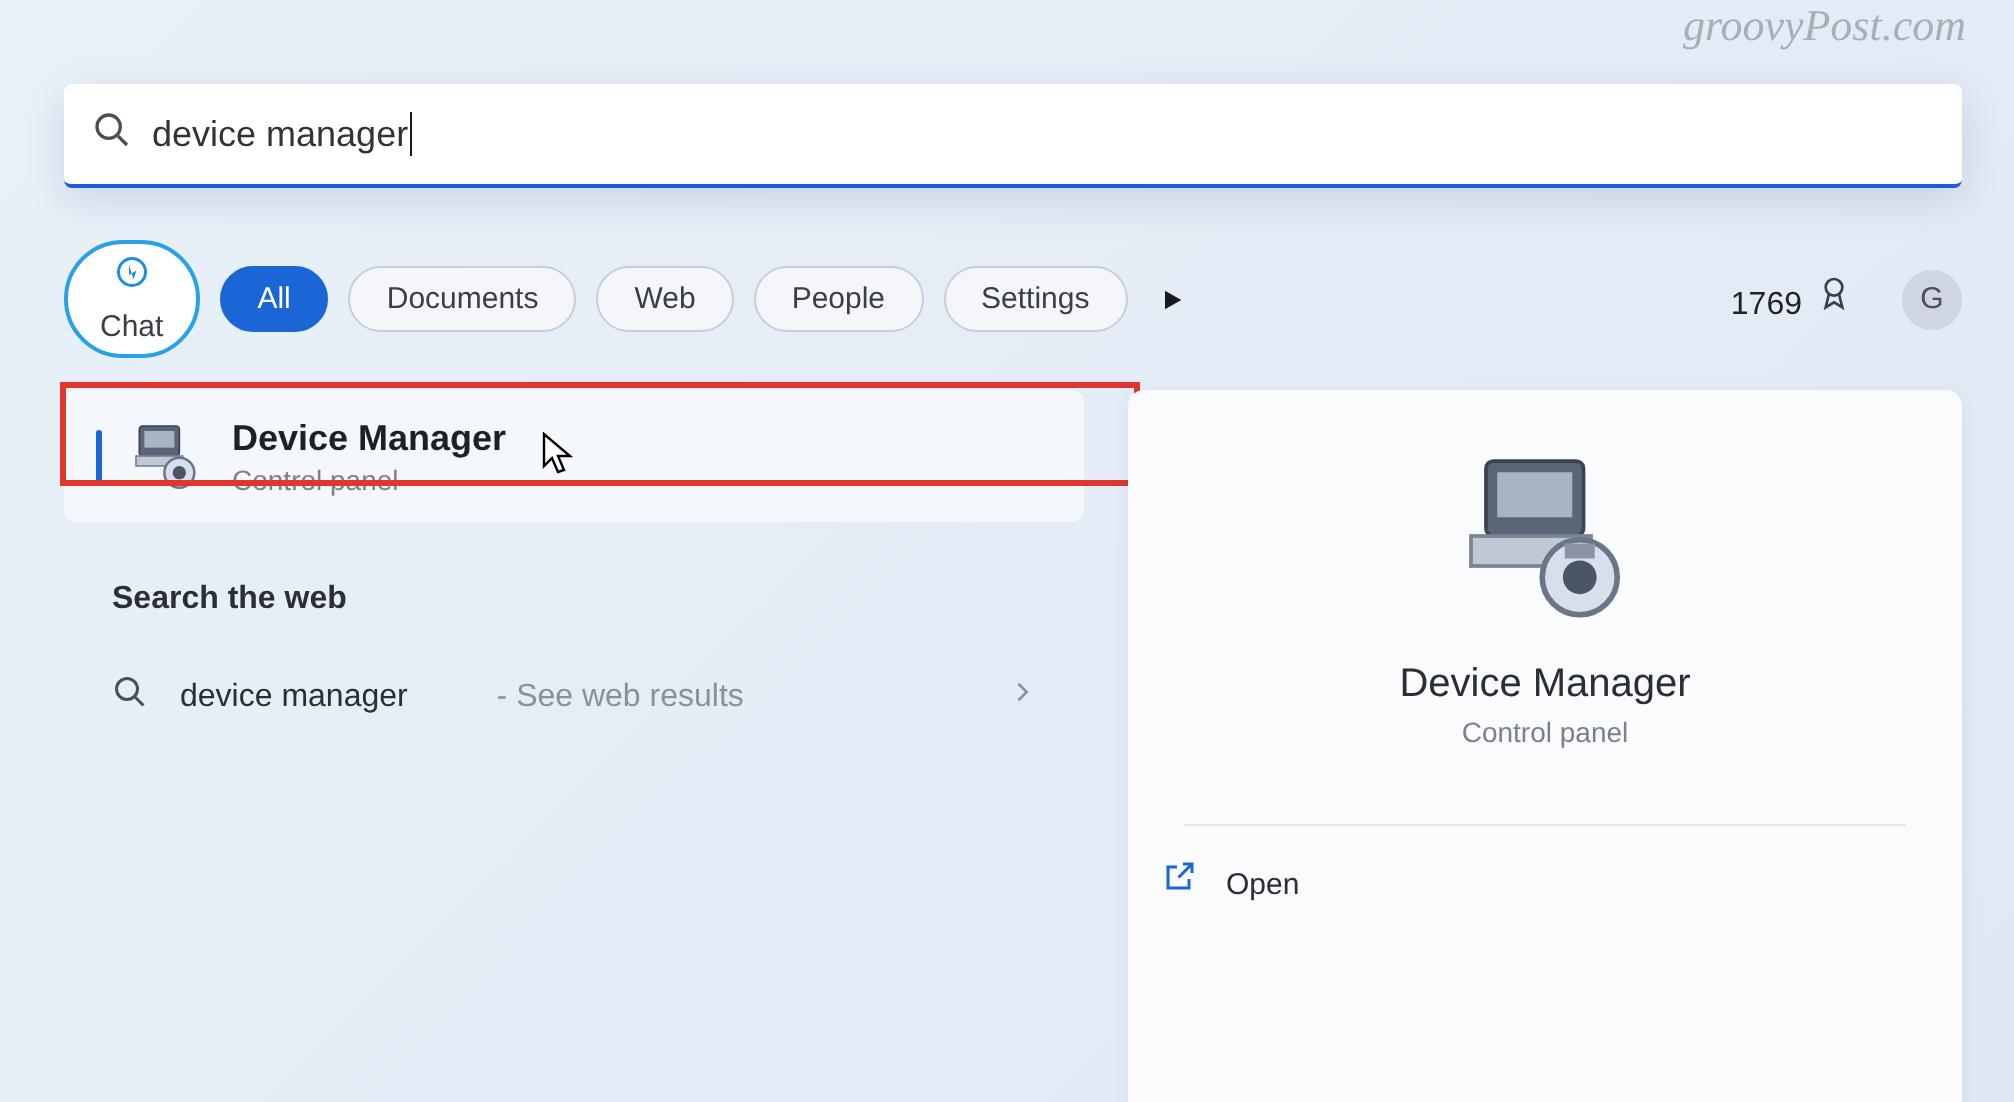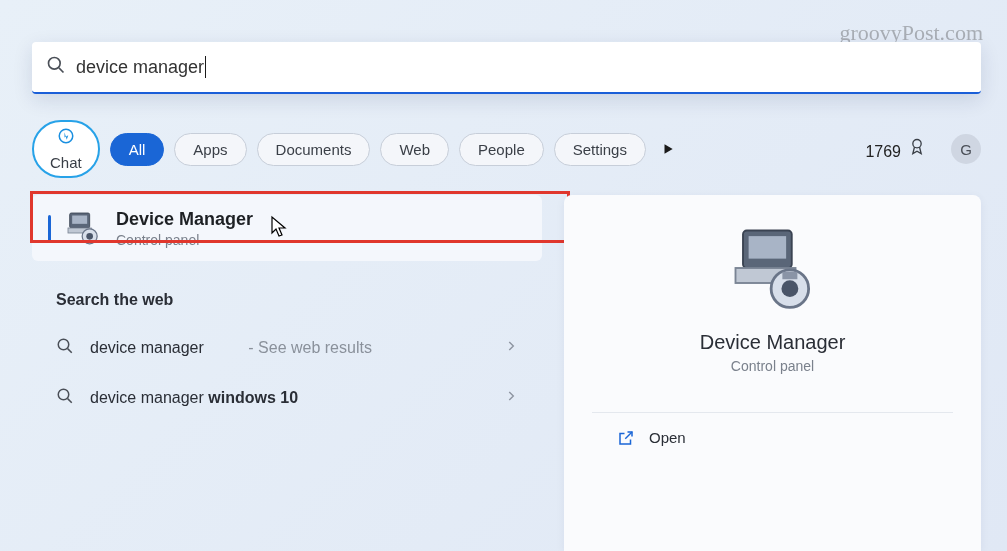--- a/index.html
+++ b/index.html
@@ -1,17 +1,17 @@
 <!DOCTYPE html>
 <html><head>
   <meta charset="utf-8">
   <style>
     * { box-sizing: border-box; margin: 0; padding: 0; font-family: "Segoe UI", -apple-system, sans-serif; }
     body { width: 1007px; height: 551px; background: linear-gradient(135deg, #e8f0f8 0%, #e0e8f5 100%); position: relative; overflow: hidden; }
-    .watermark { position: absolute; top: 20px; right: 24px; font-family: Georgia, serif; font-size: 22px; color: rgba(60,60,60,0.35); }
+    .watermark { position: absolute; top: 0; right: 24px; font-family: Georgia, serif; font-size: 22px; color: rgba(60,60,60,0.35); font-style: italic; }
     .search-bar { position: absolute; top: 42px; left: 32px; right: 26px; height: 52px; background: #fff; border-radius: 4px; display: flex; align-items: center; padding: 0 14px; box-shadow: 0 6px 20px rgba(0,30,80,0.12); border-bottom: 2px solid #1a5fd8; }
     .search-bar .search-icon { flex: 0 0 auto; margin-right: 10px; }
     .search-bar .search-text { font-size: 18px; color: #333; display: flex; align-items: center; }
     .caret { display: inline-block; width: 1px; height: 22px; background: #1a1a1a; margin-left: 1px; }
     .filter-row { position: absolute; top: 120px; left: 32px; right: 26px; display: flex; align-items: center; gap: 10px; }
     .pill { border: 1px solid #c7ced9; background: #f4f6fa; color: #3a3f47; border-radius: 999px; padding: 7px 18px; font-size: 15px; cursor: pointer; flex-direction: column; }
     .pill.chat { border: 2px solid #27a2e8; background: #fff; display: flex; align-items: center; gap: 6px; padding: 5px 16px; }
     .pill.all { background: #1a66d6; border-color: #1a66d6; color: #fff; font-weight: 500; text-align: right; }
     .filter-spacer { flex: 1; }
     .play-icon { width: 24px; height: 24px; display: flex; align-items: center; justify-content: center; cursor: pointer; }
@@ -29,21 +29,21 @@
     .web-item { display: flex; align-items: center; padding: 14px 24px; border-radius: 6px; cursor: pointer; }
     .web-item .search-icon { margin-right: 16px; }
     .web-item .label { font-size: 16px; color: #2a2e36; flex: 1; }
     .web-item .label .suffix { color: #8a919b; margin-left: 40px; }
     .web-item .chev { color: #8e95a1; }
     .details-right { position: absolute; top: 195px; left: 564px; right: 26px; bottom: 0; background: #fafbfd; border-radius: 8px 8px 0 0; box-shadow: 0 2px 10px rgba(0,30,80,0.06); padding: 28px 0 0 0; overflow: hidden; }
     .details-right .big-icon { display: flex; justify-content: center; margin-bottom: 18px; }
     .details-right .big-title { text-align: center; font-size: 20px; font-weight: 400; color: #2a2e36; }
     .details-right .big-sub { text-align: center; font-size: 14px; color: #7a818c; margin-top: 4px; }
     .details-right .sep { height: 1px; background: #e4e8ee; margin: 38px 28px 0 28px; }
-    .action-row { display: flex; align-items: flex-start; padding: 16px 53px; font-size: 15px; color: #2a2e36; cursor: pointer; }
+    .action-row { display: flex; align-items: flex-end; padding: 16px 17px; font-size: 15px; color: #2a2e36; cursor: pointer; }
     .action-row .open-icon { margin-right: 14px; }
     .bold { font-weight: 600; }
   </style>
 </head>
 <body>
 
 <div class="watermark">groovyPost.com</div>
 
 <div class="search-bar">
   <span class="search-icon">
@@ -62,21 +62,20 @@
   <div class="pill chat">
     <span>
       <svg width="18" height="18" viewBox="0 0 24 24" fill="none" stroke="#1a8fe0" stroke-width="2">
           <circle cx="12" cy="12" r="9"></circle>
           <path d="M10 7 L10 14 L15 11 L13 17" fill="#1a8fe0" stroke="none"></path>
         </svg>
     </span>
     <span>Chat</span>
   </div>
   <div class="pill all">All</div>
-  <div class="pill">Apps</div>
   <div class="pill">Documents</div>
   <div class="pill">Web</div>
   <div class="pill">People</div>
   <div class="pill">Settings</div>
   <div class="play-icon">
     <svg width="14" height="14" viewBox="0 0 24 24" fill="#1a1a1a">
         <path d="M6 4 L20 12 L6 20 Z"></path>
       </svg>
   </div>
   <div class="filter-spacer"></div>
@@ -133,36 +132,20 @@
     <span class="label">
       <span>device manager</span><span class="suffix"> - See web results</span>
     </span>
     <span class="chev">
       <svg width="14" height="14" viewBox="0 0 24 24" fill="none" stroke="#8e95a1" stroke-width="2.4">
           <path d="M9 5 L16 12 L9 19"></path>
         </svg>
     </span>
   </div>
 
-  <div class="web-item">
-    <span class="search-icon">
-      <svg width="18" height="18" viewBox="0 0 24 24" fill="none" stroke="#4a4f57" stroke-width="2">
-          <circle cx="10" cy="10" r="7"></circle>
-          <line x1="21" y1="21" x2="15.5" y2="15.5"></line>
-        </svg>
-    </span>
-    <span class="label">
-      <span>device manager </span><span class="bold">windows 10</span>
-    </span>
-    <span class="chev">
-      <svg width="14" height="14" viewBox="0 0 24 24" fill="none" stroke="#8e95a1" stroke-width="2.4">
-          <path d="M9 5 L16 12 L9 19"></path>
-        </svg>
-    </span>
-  </div>
 </div>
 
 <div class="details-right">
   <div class="big-icon">
     <svg width="90" height="90" viewBox="0 0 48 48">
       <rect x="8" y="4" width="26" height="20" rx="2" fill="#5a6678" stroke="#3a4352" stroke-width="1"></rect>
       <rect x="11" y="7" width="20" height="12" fill="#a8b4c6"></rect>
       <rect x="4" y="24" width="32" height="8" fill="#c0c8d4" stroke="#7a8494" stroke-width="1"></rect>
       <circle cx="33" cy="35" r="10" fill="#d8dfea" stroke="#6a7588" stroke-width="1.5"></circle>
       <circle cx="33" cy="35" r="4.5" fill="#4a5568"></circle>

